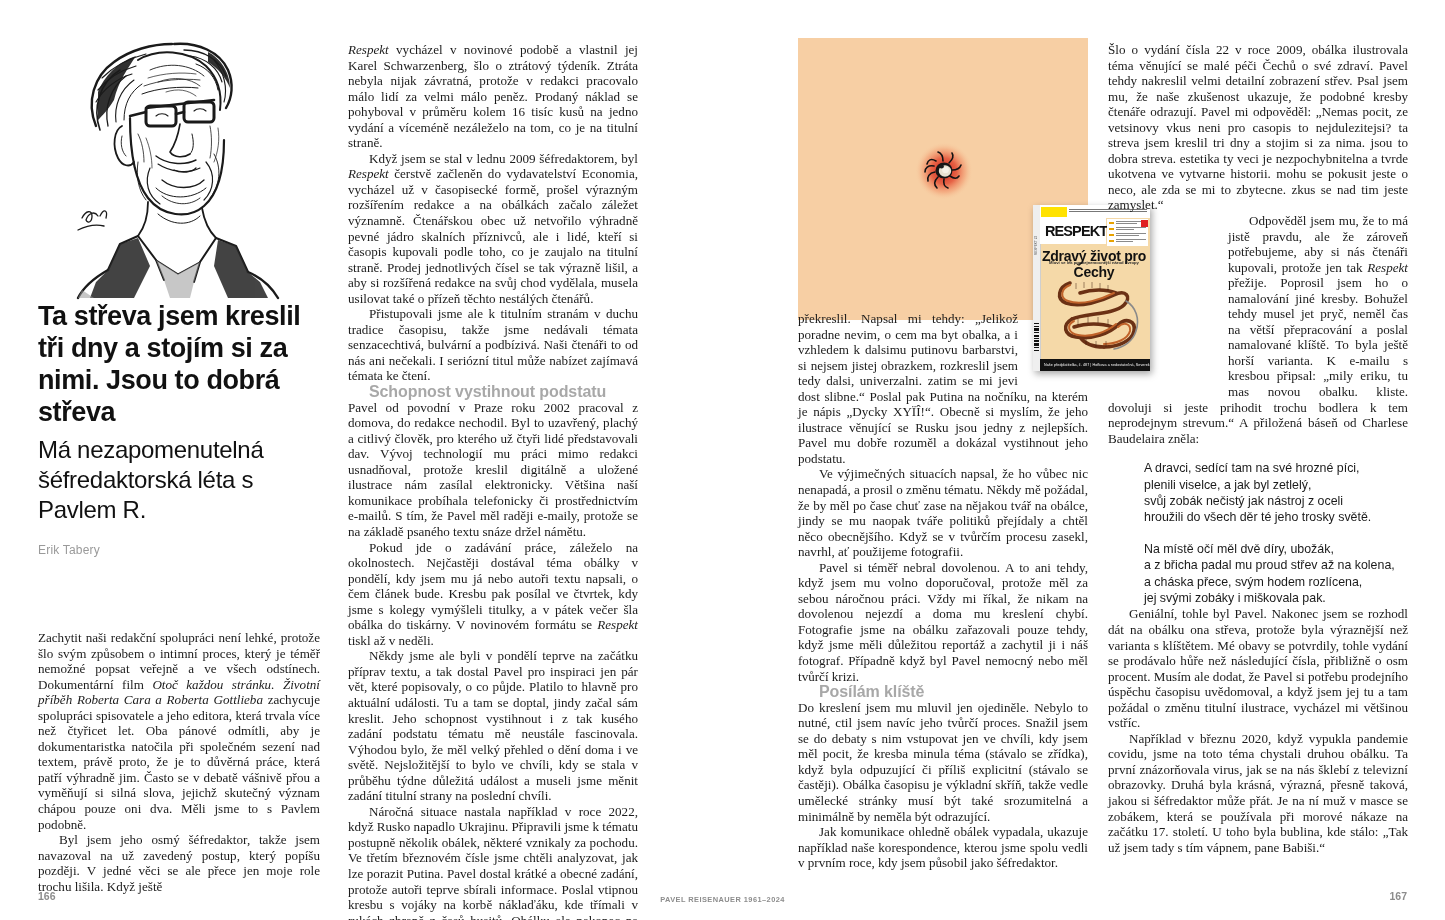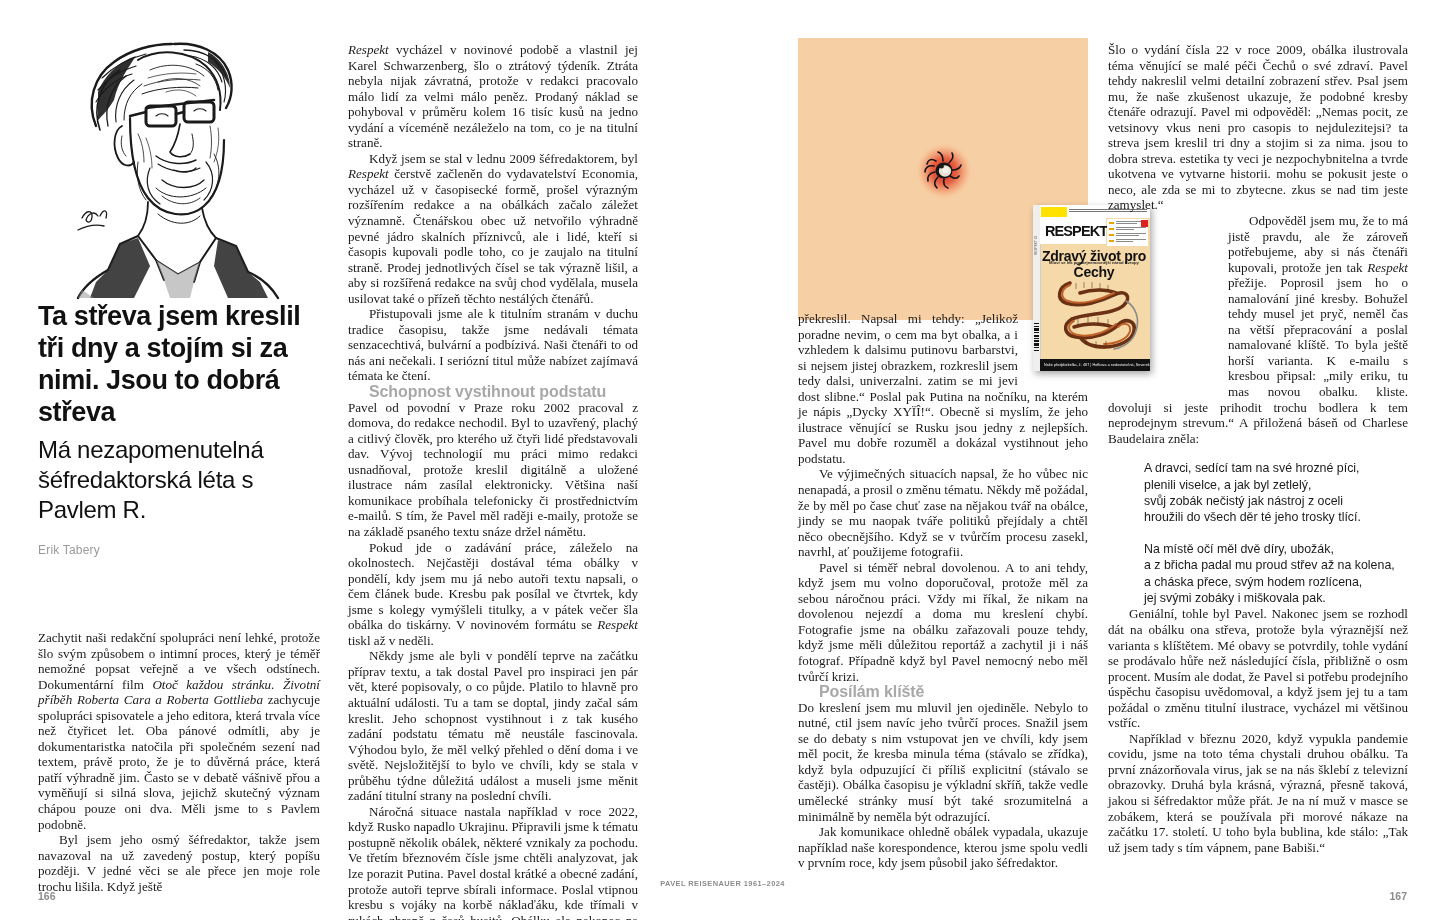--- a/index.html
+++ b/index.html
@@ -140,21 +140,21 @@
 
   
   .footer{position:absolute;left:0;right:0;bottom:0;height:46px;font-weight:bold;}
   .pg{
     position:absolute;bottom:18px;font-family:"Liberation Sans", sans-serif;
     font-size:10.5px;color:#8c8c8c;
   }
   .pg-left{left:38px;}
   .pg-right{right:38px;}
   .runhead{
-    position:absolute;bottom:32px;left:0;right:0;text-align:center;
+    position:absolute;bottom:16px;left:0;right:0;text-align:center;
     font-family:"Liberation Sans", sans-serif;
     font-size:7.4px;letter-spacing:.45px;color:#8c8c8c;
   }
 </style>
 </head>
 <body>
 
 <div class="spread">
 
   <div class="portrait">
@@ -420,21 +420,21 @@
   </div>
 
   <div class="body-col c4-body">
     <p class="noindent">Šlo o vydání čísla 22 v roce 2009, obálka ilustrovala téma věnující se malé péči Čechů o své zdraví. Pavel tehdy nakreslil velmi detailní zobrazení střev. Psal jsem mu, že naše zkušenost ukazuje, že podobné kresby čtenáře odrazují. Pavel mi odpověděl: „Nemas pocit, ze vetsinovy vkus neni pro casopis to nejdulezitejsi? ta streva jsem kreslil tri dny a stojim si za nima. jsou to dobra streva. estetika ty veci je nezpochybnitelna a tvrde ukotvena ve vytvarne historii. mohu se pokusit jeste o neco, ale zda se mi to zbytecne. zkus se nad tim jeste zamyslet.“</p>
     <p><span class="cover-float"></span><span>Odpověděl jsem mu, že to má jistě pravdu, ale že zároveň potřebujeme, aby si nás čtenáři kupovali, protože jen tak </span><i>Respekt</i><span> přežije. Poprosil jsem ho o namalování jiné kresby. Bohužel tehdy musel jet pryč, neměl čas na větší přepracování a poslal namalované klíště. To byla ještě horší varianta. K e-mailu s kresbou připsal: „mily eriku, tu mas novou obalku. kliste. dovoluji si jeste prihodit trochu bodlera k tem neprodejnym strevum.“ A přiložená báseň od Charlese Baudelaira zněla:</span></p>
     <div class="poem">
         <div class="stanza">
           <div>A dravci, sedící tam na své hrozné píci,</div>
           <div>plenili viselce, a jak byl zetlelý,</div>
           <div>svůj zobák nečistý jak nástroj z oceli</div>
-          <div>hroužili do všech děr té jeho trosky tlící.</div>
+          <div>hroužili do všech děr té jeho trosky světě.</div>
         </div>
         <div class="stanza">
           <div>Na místě očí měl dvě díry, ubožák,</div>
           <div>a z břicha padal mu proud střev až na kolena,</div>
           <div>a cháska přece, svým hodem rozlícena,</div>
           <div>jej svými zobáky i miškovala pak.</div>
         </div>
       </div>
     <p>Geniální, tohle byl Pavel. Nakonec jsem se rozhodl dát na obálku ona střeva, protože byla výraznější než varianta s klíštětem. Mé obavy se potvrdily, tohle vydání se prodávalo hůře než následující čísla, přibližně o osm procent. Musím ale dodat, že Pavel si potřebu prodejního úspěchu časopisu uvědomoval, a když jsem jej tu a tam požádal o změnu titulní ilustrace, vycházel mi většinou vstříc.</p>
     <p>Například v březnu 2020, když vypukla pandemie covidu, jsme na toto téma chystali druhou obálku. Ta první znázorňovala virus, jak se na nás šklebí z televizní obrazovky. Druhá byla krásná, výrazná, přesně taková, jakou si šéfredaktor může přát. Je na ní muž v masce se zobákem, která se používala při morové nákaze na začátku 17. století. U toho byla bublina, kde stálo: „Tak už jsem tady s tím vápnem, pane Babiši.“</p>

